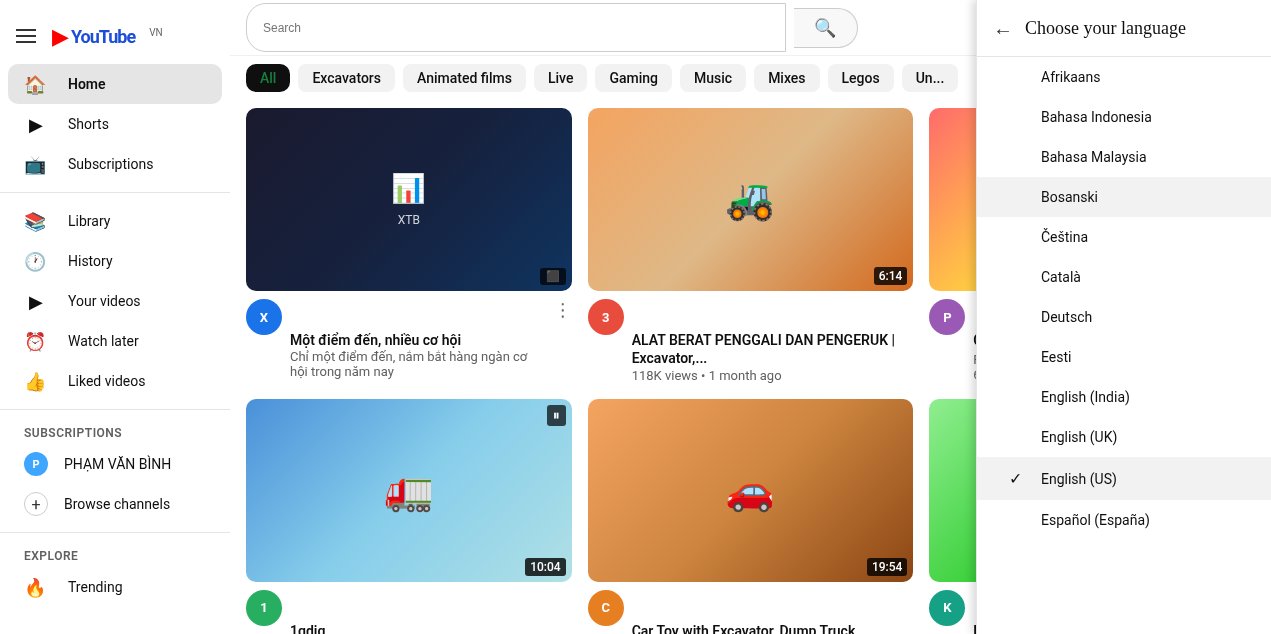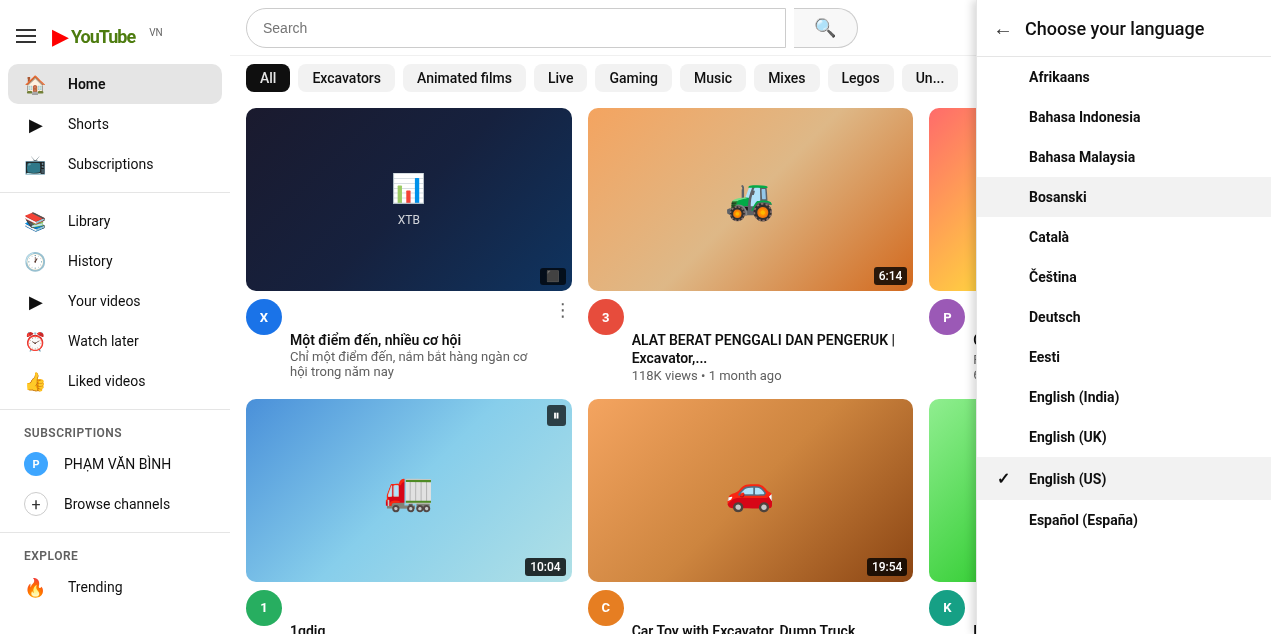--- a/index.html
+++ b/index.html
@@ -18,21 +18,21 @@
       display: flex;
       align-items: center;
       padding: 8px 16px;
       gap: 16px;
       height: 56px;
     }
     .hamburger { cursor: pointer; display: flex; flex-direction: column; gap: 4px; }
     .hamburger span { display: block; width: 20px; height: 2px; background: #333; }
     .yt-logo { display: flex; align-items: center; gap: 2px; }
     .yt-logo-icon { color: #FF0000; font-size: 22px; }
-    .yt-logo-text { font-size: 18px; font-weight: 700; letter-spacing: -1px; color: #4d7c0f; }
+    .yt-logo-text { font-size: 18px; font-weight: 700; letter-spacing: -1px; color: #1d4ed8; }
     .yt-logo-vn { font-size: 10px; color: #666; margin-top: -8px; margin-left: 12px; }
 
     .nav-item {
       display: flex;
       align-items: center;
       gap: 20px;
       padding: 0 16px;
       height: 40px;
       cursor: pointer;
       font-size: 14px;
@@ -96,25 +96,25 @@
       align-items: center;
       height: 56px;
       padding: 0 16px;
       gap: 8px;
       border-bottom: 1px solid #f0f0f0;
       flex-shrink: 0;
     }
     .search-box {
       flex: 1;
       max-width: 540px;
-      height: 40px;
+      height: 49px;
       border: 1px solid #ccc;
       border-radius: 20px 0 0 20px;
       padding: 0 16px;
-      font-size: 14px;
+      font-size: 12px;
       outline: none;
       color: #333;
     }
     .search-btn {
       width: 64px;
       height: 40px;
       background: #f8f8f8;
       border: 1px solid #ccc;
       border-left: none;
       border-radius: 0 20px 20px 0;
@@ -137,21 +137,21 @@
     .chip {
       padding: 6px 14px;
       border-radius: 8px;
       font-size: 14px;
       cursor: pointer;
       white-space: nowrap;
       background: #f2f2f2;
       color: #0f0f0f;
       font-weight: 500;
     }
-    .chip.active { background: #0f0f0f; color: #e5e5e5; }
+    .chip.active { background: #0f0f0f; color: #15803d; border-radius: 10px; }
 
     
     .video-grid {
       display: grid;
       grid-template-columns: repeat(3, 1fr);
       gap: 16px;
       padding: 8px 16px;
       overflow-y: auto;
       flex: 1;
     }
@@ -262,34 +262,34 @@
     }
     .back-btn {
       font-size: 20px;
       cursor: pointer;
       color: #333;
     }
     .lang-title {
       font-size: 18px;
       font-weight: 500;
       color: #0f0f0f;
+      font-family: Liberation Serif, serif;
     }
     .lang-list {
       overflow-y: auto;
       flex: 1;
     }
     .lang-item {
       display: flex;
       align-items: center;
-      padding: 12px 20px;
+      padding: 12px 32px;
       font-size: 14px;
       color: #0f0f0f;
       cursor: pointer;
       gap: 12px;
-      font-weight: bold;
     }
     .lang-item.selected { background: #f2f2f2; }
     .check-icon { font-size: 16px; color: #0f0f0f; width: 20px; }
 
     .wrapper {
       display: flex;
       position: relative;
       width: 1271px;
       height: 634px;
     }
@@ -518,25 +518,25 @@
       <div class="lang-item">
         <span class="check-icon"></span>
         <span>Bahasa Malaysia</span>
       </div>
       <div class="lang-item selected" style="background:#f2f2f2;">
         <span class="check-icon"></span>
         <span>Bosanski</span>
       </div>
       <div class="lang-item">
         <span class="check-icon"></span>
+        <span>Čeština</span>
+      </div>
+      <div class="lang-item">
+        <span class="check-icon"></span>
         <span>Català</span>
-      </div>
-      <div class="lang-item">
-        <span class="check-icon"></span>
-        <span>Čeština</span>
       </div>
       <div class="lang-item">
         <span class="check-icon"></span>
         <span>Deutsch</span>
       </div>
       <div class="lang-item">
         <span class="check-icon"></span>
         <span>Eesti</span>
       </div>
       <div class="lang-item">

